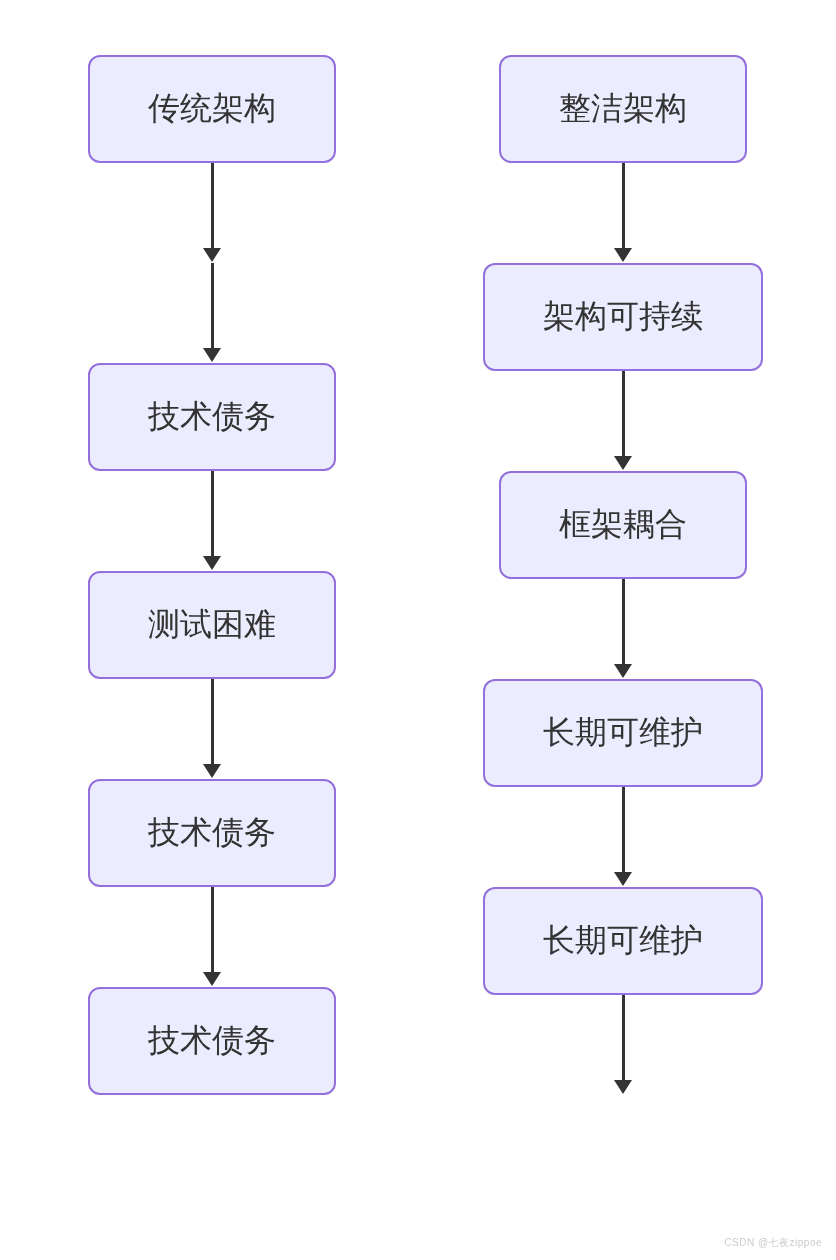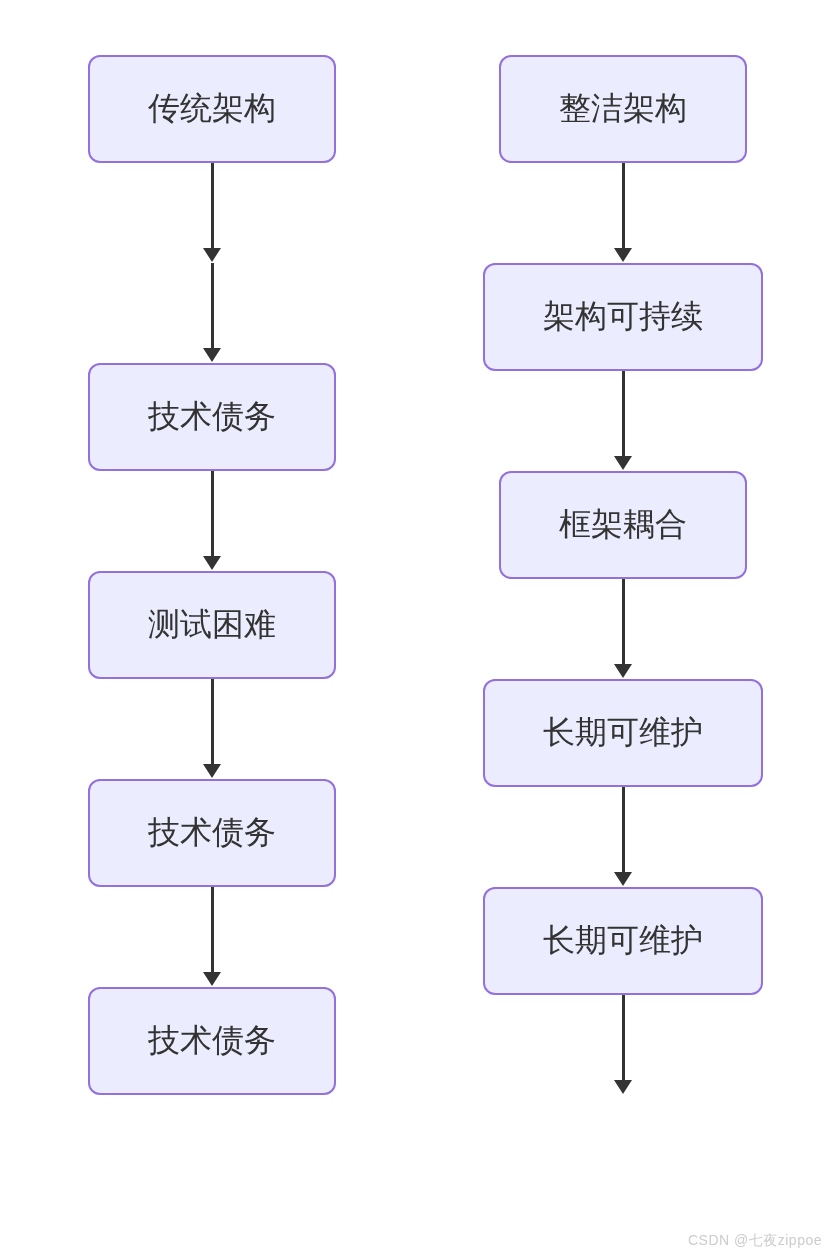--- a/index.html
+++ b/index.html
@@ -59,21 +59,21 @@
     height: 0;
     border-left: 9px solid transparent;
     border-right: 9px solid transparent;
     border-top: 14px solid var(--arrow-color, #333333);
     margin-top: -1px;
   }
   .watermark {
     position: absolute;
     right: 14px;
     bottom: 10px;
-    font-size: 14px;
+    font-size: 10px;
     color: var(--watermark-color, #cccccc);
     letter-spacing: 0.5px;
   }
 </style>
 </head>
 <body>
 
 <div class="canvas">
 
   <div class="flow-column left">

